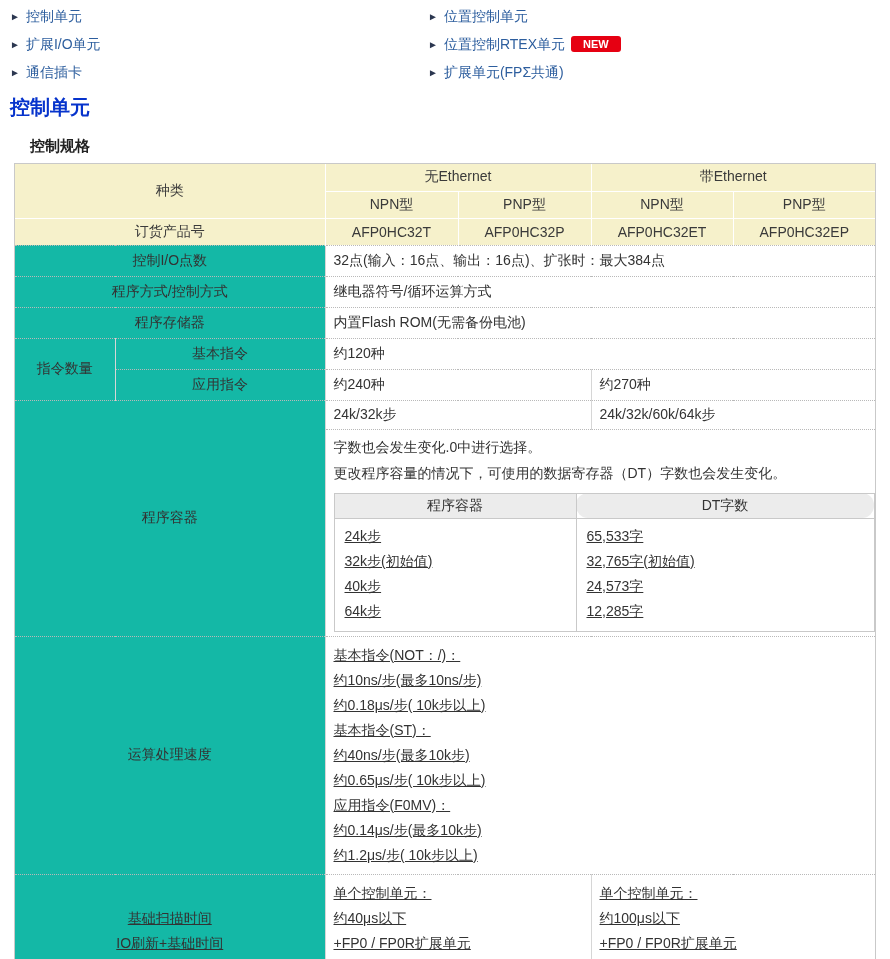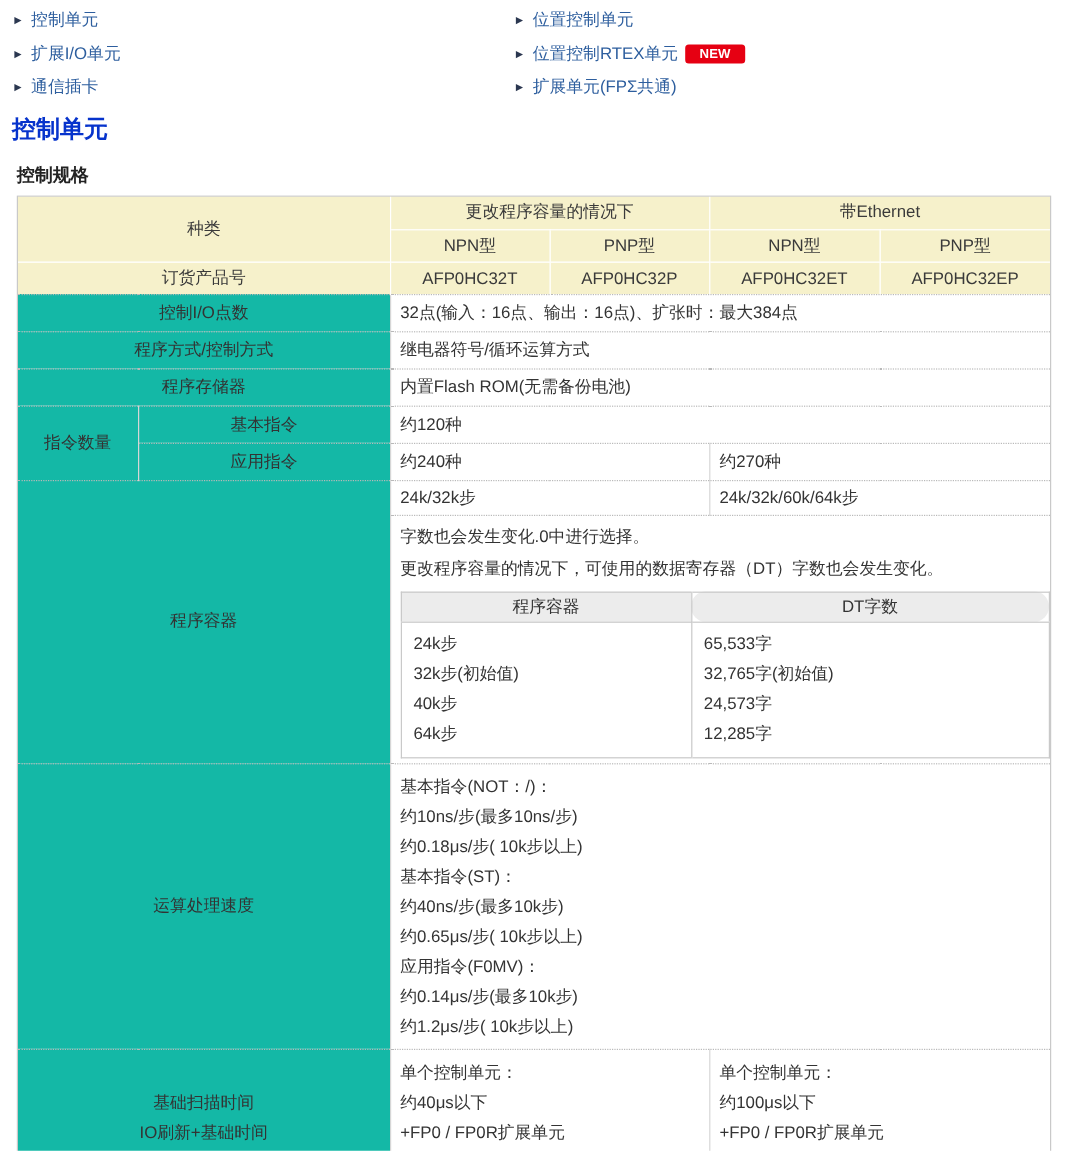--- a/index.html
+++ b/index.html
@@ -36,21 +36,21 @@
     border-radius: 3px;
     margin-left: 6px;
     vertical-align: 1px;
   }
   
   .page-title {
     position: absolute; top: 94px; left: 10px;
     font-size: 20px; font-weight: bold; color: #0633cc;
   }
   .section-title {
-    position: absolute; top: 137px; left: 14px;
+    position: absolute; top: 137px; left: 30px;
     font-size: 15px; font-weight: bold; color: #222;
   }
   
   .tblwrap {
     position: absolute; top: 163px; left: 14px;
     width: 862px;
     border: 1px solid #c9c9c9;
     background: #fff;
   }
   table.spec {
@@ -76,21 +76,21 @@
     border-right: 1px solid #fff;
     border-bottom: 1px solid #fff;
     color: #3a3a3a;
     height: 26px;
   }
   table.spec td.yhead.lastcol { border-right: none; }
   table.spec td.yhead.ybot { border-bottom: 1px dotted #b9b9b9; }
   table.spec tr.hrow { height: 27px; }
   table.spec tr.brow { height: 31px; }
   table.spec tr.srow { height: 29px; }
-  .mline { line-height: 25px; }
+  .mline { line-height: 25px; text-decoration: underline; }
   td.big-note { vertical-align: top; padding: 8px 10px 10px 8px; }
   .note-line { line-height: 26px; }
   
   table.inner {
     border-collapse: collapse;
     border: 1px solid #c9c9c9;
     margin-top: 7px;
     width: 540px;
     table-layout: fixed;
     font-size: 14px;
@@ -142,21 +142,21 @@
         <col style="width:210px">
     <col style="width:133px">
         <col style="width:133px">
     <col style="width:142px">
         <col style="width:142px">
   </colgroup>
 
   <tbody>
         <tr class="hrow">
     <td class="yhead" colspan="2" rowspan="2">种类</td>
-    <td class="yhead" colspan="2">更改程序容量的情况下</td>
+    <td class="yhead" colspan="2">无Ethernet</td>
     <td class="yhead lastcol" colspan="2">带Ethernet</td>
   </tr>
   <tr class="hrow">
     <td class="yhead">NPN型</td>
     <td class="yhead">PNP型</td>
     <td class="yhead">NPN型</td>
     <td class="yhead lastcol">PNP型</td>
   </tr>
   <tr class="hrow">
     <td class="yhead ybot" colspan="2">订货产品号</td>

